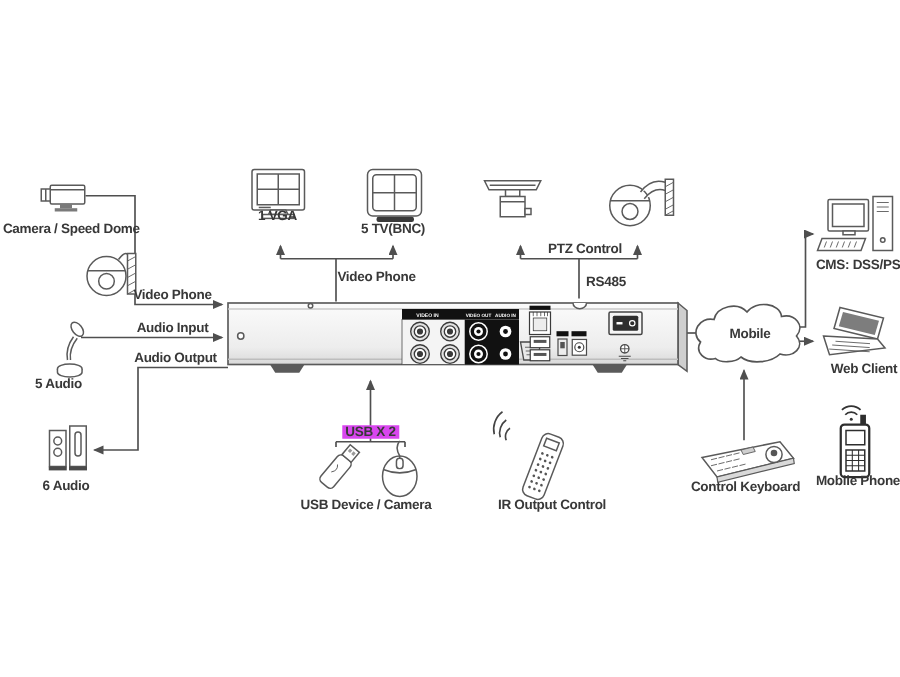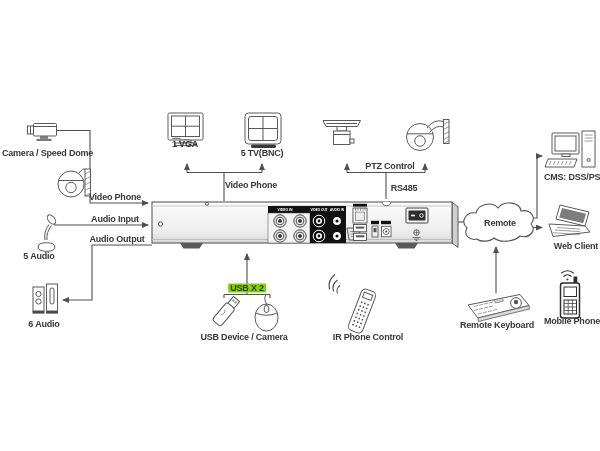--- a/index.html
+++ b/index.html
@@ -1,21 +1,21 @@
 <!DOCTYPE html>
 <html><head>
 <meta charset="utf-8">
 <style>
   html,body{margin:0;padding:0;background:#fff;}
   #stage{position:relative;width:600px;height:451px;background:#fff;overflow:hidden;
          font-family:"Liberation Sans",sans-serif;}
   #stage svg{position:absolute;left:0;top:0;}
   .lbl{position:absolute;transform:translate(-50%,-50%);font-weight:bold;font-size:9px;
        color:#383838;white-space:nowrap;letter-spacing:-0.2px;line-height:1;}
-  .lbl.bg{background:#84cc16;padding:0 2px;}
+  .lbl.bg{background:#d946ef;padding:0 2px;}
   .dev{stroke:#5a5a5a;stroke-width:1;fill:#ffffff;}
   .ln{stroke:#4f4f4f;stroke-width:1.1;fill:none;}
   .hatch{stroke:#5a5a5a;stroke-width:.6;fill:none;}
   .ptext{font-family:"Liberation Sans",sans-serif;font-weight:bold;fill:#ffffff;}
 </style>
 </head>
 <body>
 
 <div id="stage">
 
@@ -336,20 +336,20 @@
 <div class="lbl" style="left:251px;top:184.5px">Video Phone</div>
 <div class="lbl" style="left:390px;top:165.5px">PTZ Control</div>
 <div class="lbl" style="left:404px;top:187.5px">RS485</div>
 <div class="lbl" style="left:115px;top:196.5px">Video Phone</div>
 <div class="lbl" style="left:115px;top:218.5px">Audio Input</div>
 <div class="lbl" style="left:117px;top:238.5px">Audio Output</div>
 <div class="lbl" style="left:39px;top:256px">5 Audio</div>
 <div class="lbl" style="left:44px;top:324px">6 Audio</div>
 <div class="lbl bg" style="left:247px;top:288px">USB X 2</div>
 <div class="lbl" style="left:244px;top:337px">USB Device / Camera</div>
-<div class="lbl" style="left:368px;top:337px">IR Phone Control</div>
-<div class="lbl" style="left:500px;top:222.5px">Remote</div>
+<div class="lbl" style="left:368px;top:337px">IR Output Control</div>
+<div class="lbl" style="left:500px;top:222.5px">Mobile</div>
 <div class="lbl" style="left:575px;top:176.5px">CMS: DSS/PSS</div>
 <div class="lbl" style="left:576px;top:245.5px">Web Client</div>
-<div class="lbl" style="left:497px;top:324.5px">Remote Keyboard</div>
+<div class="lbl" style="left:497px;top:324.5px">Control Keyboard</div>
 <div class="lbl" style="left:572px;top:321px">Mobile Phone</div>
 
 </div>
 
 </body></html>

